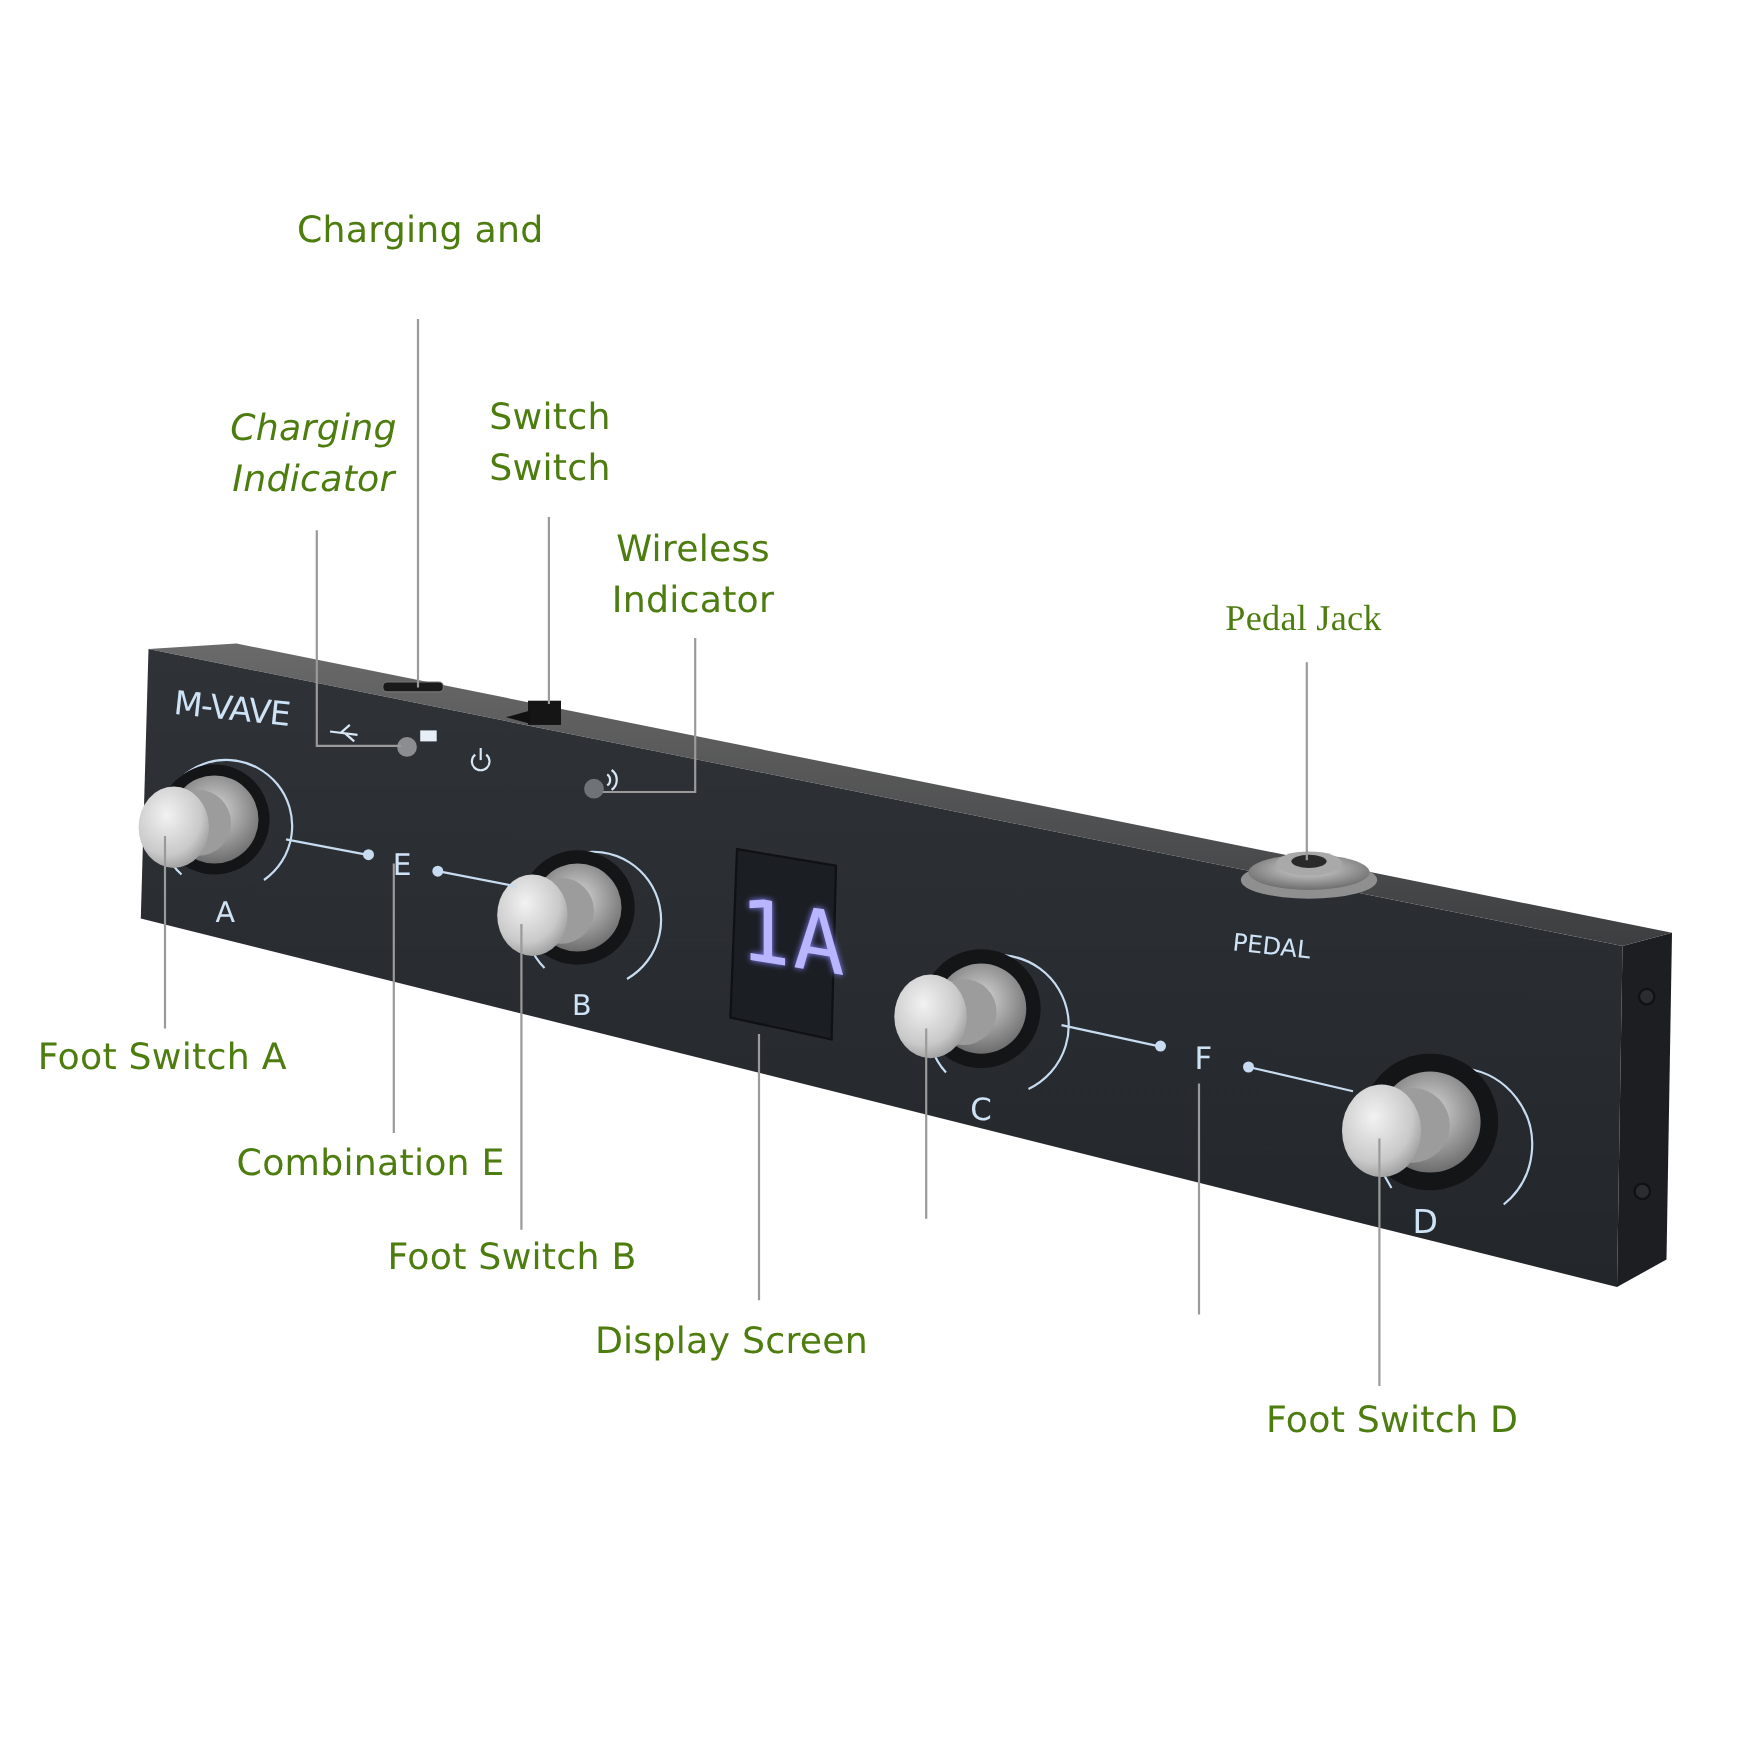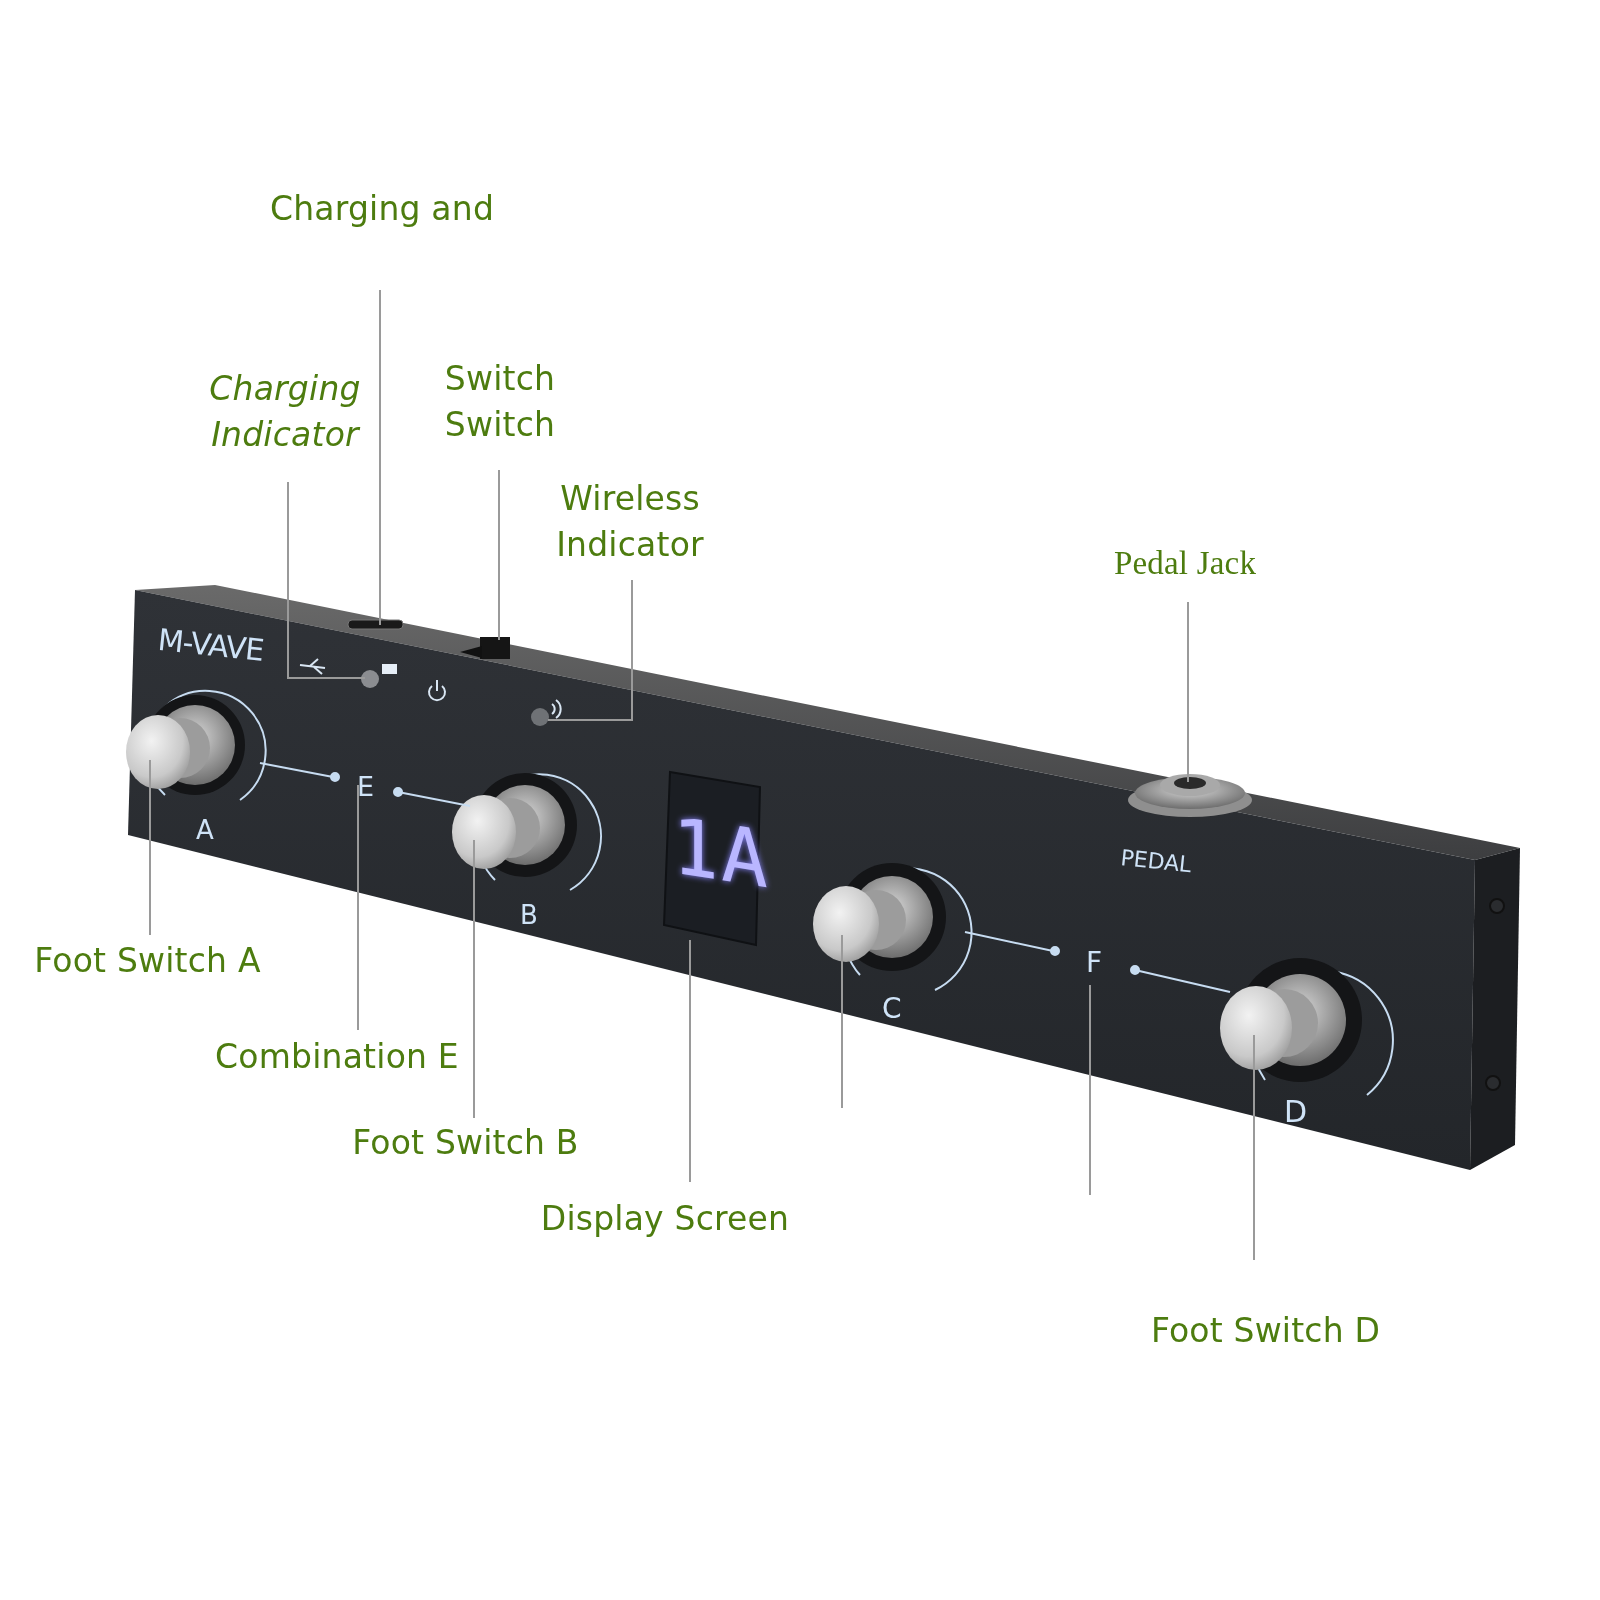--- a/index.html
+++ b/index.html
@@ -154,15 +154,15 @@
   </div>
   <div class="callout" style="left:550px;top:476px;width:160px;">
     <div>Wireless</div>
     <div>Indicator</div>
   </div>
   <div class="callout" style="left:1090px;top:540px;width:190px;font-family:Liberation Serif, serif;">Pedal Jack</div>
   <div class="callout" style="left:30px;top:938px;width:235px;">Foot Switch A</div>
   <div class="callout" style="left:348px;top:1120px;width:235px;">Foot Switch B</div>
   <div class="callout" style="left:212px;top:1034px;width:250px;">Combination E</div>
   <div class="callout" style="left:540px;top:1196px;width:250px;">Display Screen</div>
-  <div class="callout" style="left:1148px;top:1268px;width:235px;margin-top:40px;">Foot Switch D</div>
+  <div class="callout" style="left:1148px;top:1268px;width:235px;">Foot Switch D</div>
 
 </div>
 
 </body></html>

